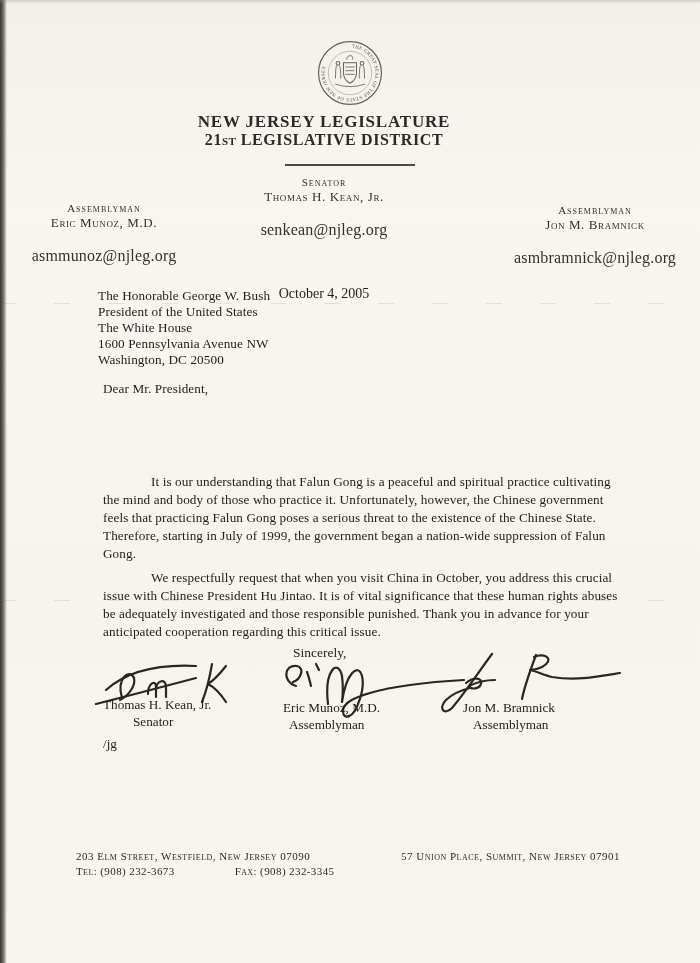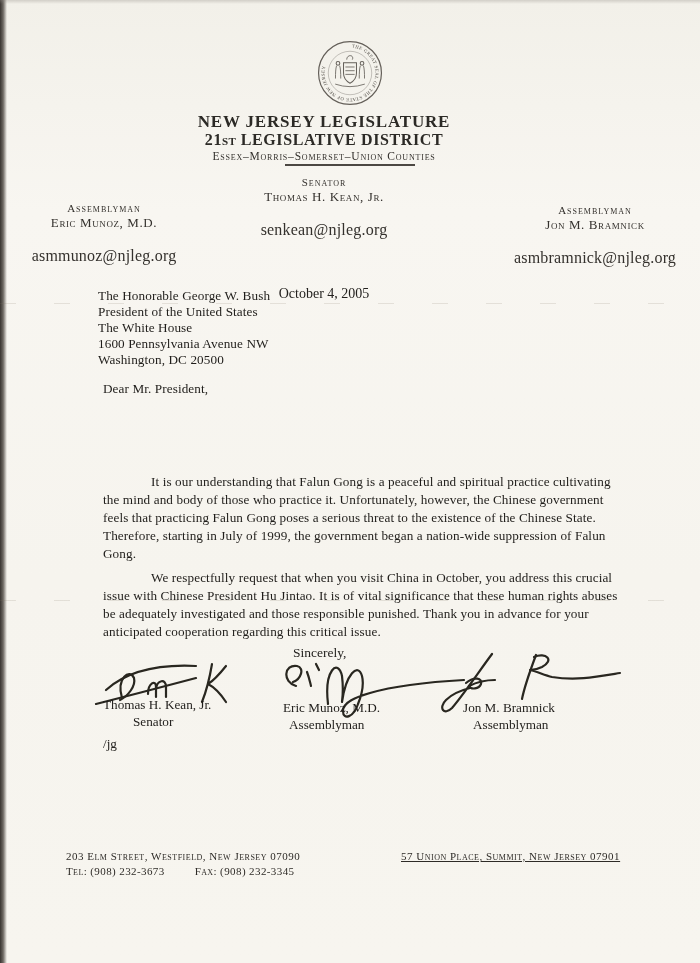--- a/index.html
+++ b/index.html
@@ -56,23 +56,23 @@
   .sn1{left:103px;top:696px;}
   .sn1 .title{margin-left:30px;}
   .sn2{left:283px;top:699px;}
   .sn2 .title{margin-left:6px;}
   .sn3{left:463px;top:699px;}
   .sn3 .title{margin-left:10px;}
   .initials{left:103px;top:736px;font-size:13.2px;}
 
   .office{top:850px;color:#2e2b27;}
   .office .addr{font-size:11px;font-variant:small-caps;letter-spacing:.5px;}
-  .office .telfax{display:flex;gap:30px;font-size:11px;font-variant:small-caps;letter-spacing:.4px;margin-top:3px;}
-  .office-left{left:66px;}
-  .office-right{left:401px;text-decoration:underline;}
+  .office .telfax{display:flex;gap:60px;font-size:11px;font-variant:small-caps;letter-spacing:.4px;margin-top:3px;}
+  .office-left{left:76px;}
+  .office-right{left:401px;}
 </style>
 </head>
 <body>
 
 <div class="page">
   <div class="edge-left abs" style="left:0;top:0;"></div>
   <div class="edge-top"></div>
   <div class="fold f1"></div>
   <div class="fold f2"></div>
 
@@ -96,21 +96,20 @@
         <circle cx="53" cy="29.5" r="2"></circle>
         <path d="M51.2,32 c-1,3 -1.2,8 -1.2,14 M54.5,32 c1,3 1.2,8 1.2,14" stroke-width="0.9"></path>
         <path d="M36.5,25.5 c0,-3 2.5,-5 5,-4 c1.5,0.7 1.8,2.5 1,4" stroke-width="1"></path>
         <path d="M24,52 q16,5.5 32,0" stroke-width="0.9"></path>
       </g>
     </svg>
   </div>
 
   <div class="abs center org">NEW JERSEY LEGISLATURE</div>
   <div class="abs center district"><span>21</span><span class="ord">ST</span> <span>LEGISLATIVE DISTRICT</span></div>
-  <div class="abs center counties">Essex–Morris–Somerset–Union Counties</div>
   <div class="abs hdr-rule"></div>
 
   <div class="abs center hdr-block sen-block">
     <div class="hdr-title">Senator</div>
     <div class="hdr-name">Thomas H. Kean, Jr.</div>
     <div class="hdr-email">senkean@njleg.org</div>
   </div>
 
   <div class="abs hdr-block asm-left">
     <div class="hdr-title">Assemblyman</div>

